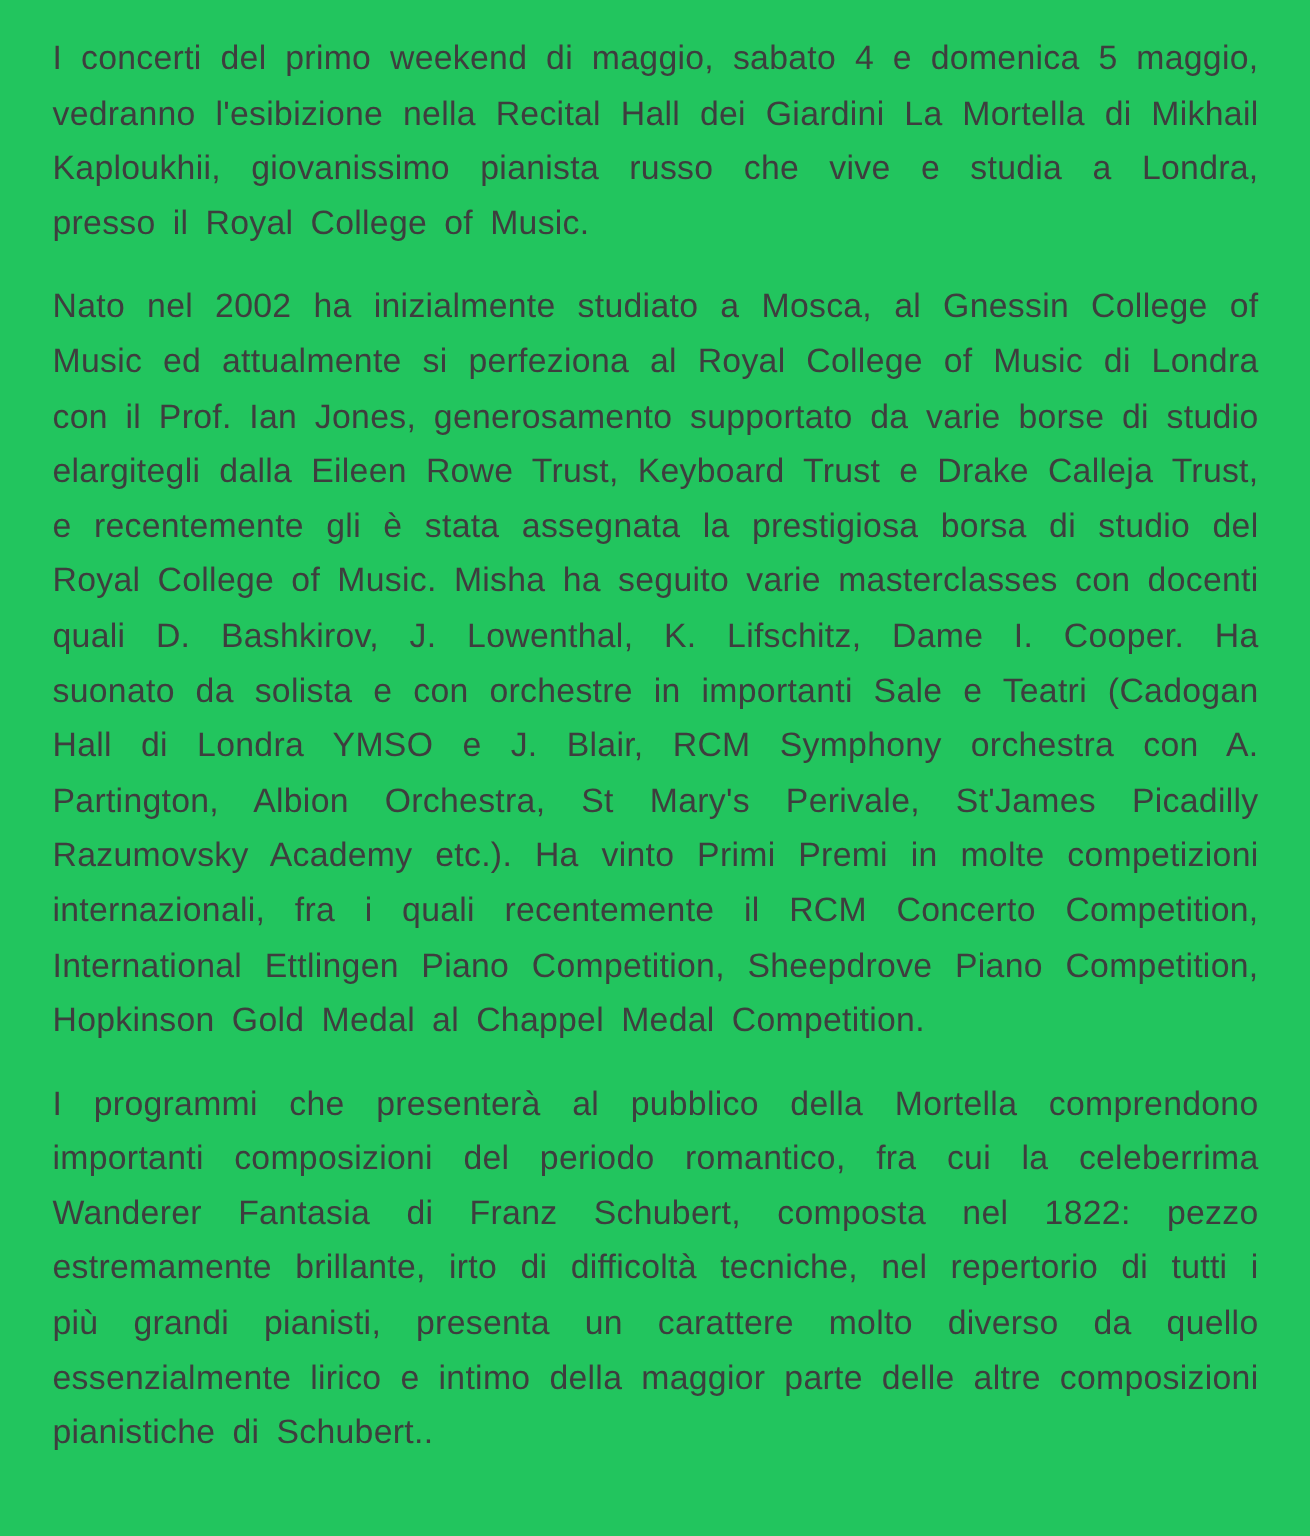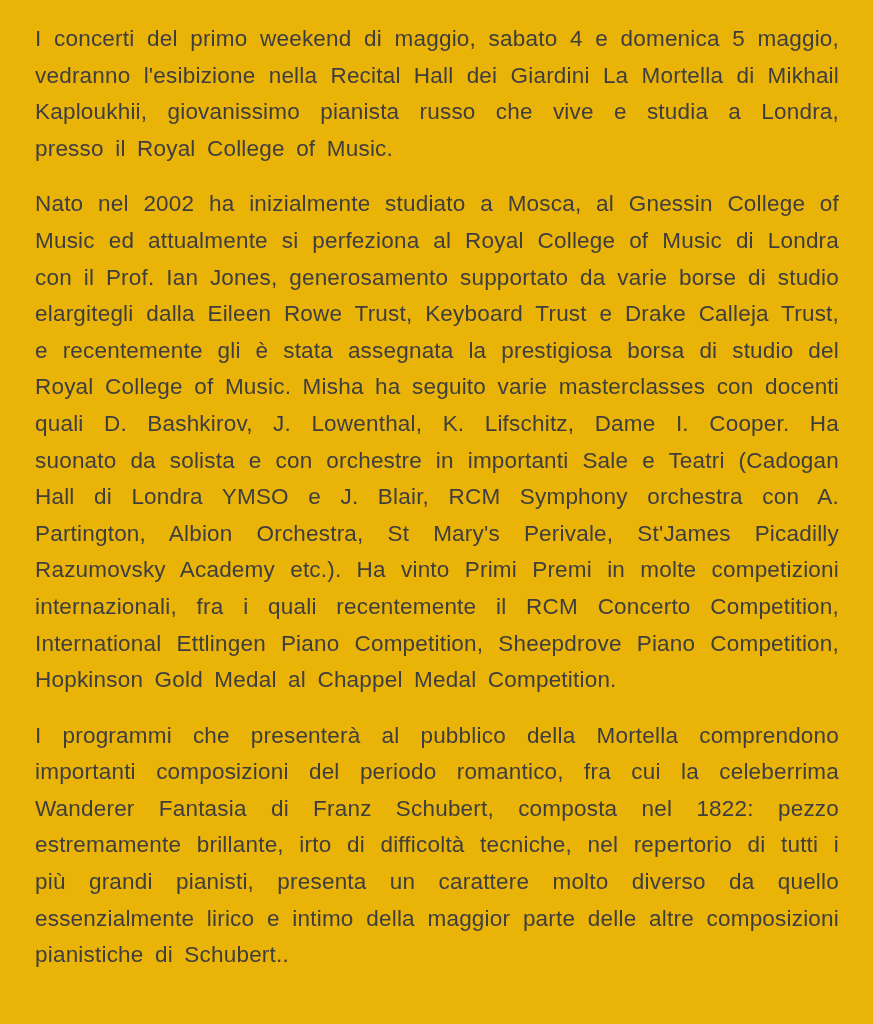--- a/index.html
+++ b/index.html
@@ -10,21 +10,21 @@
   body {
     width: 873px;
     height: 1024px;
     overflow: hidden;
   }
   .page {
     box-sizing: border-box;
     width: 873px;
     height: 1024px;
     padding: 21px 34px 0 35px;
-    background: #eab308;
+    background: #22c55e;
   }
   .page p {
     font-family: "Liberation Sans", sans-serif;
     font-size: 22.5px;
     line-height: 36.6px;
     color: #3e3e3e;
     text-align: justify;
     word-spacing: 5px;
     letter-spacing: 0.2px;
     margin: 0 0 19px 0;

